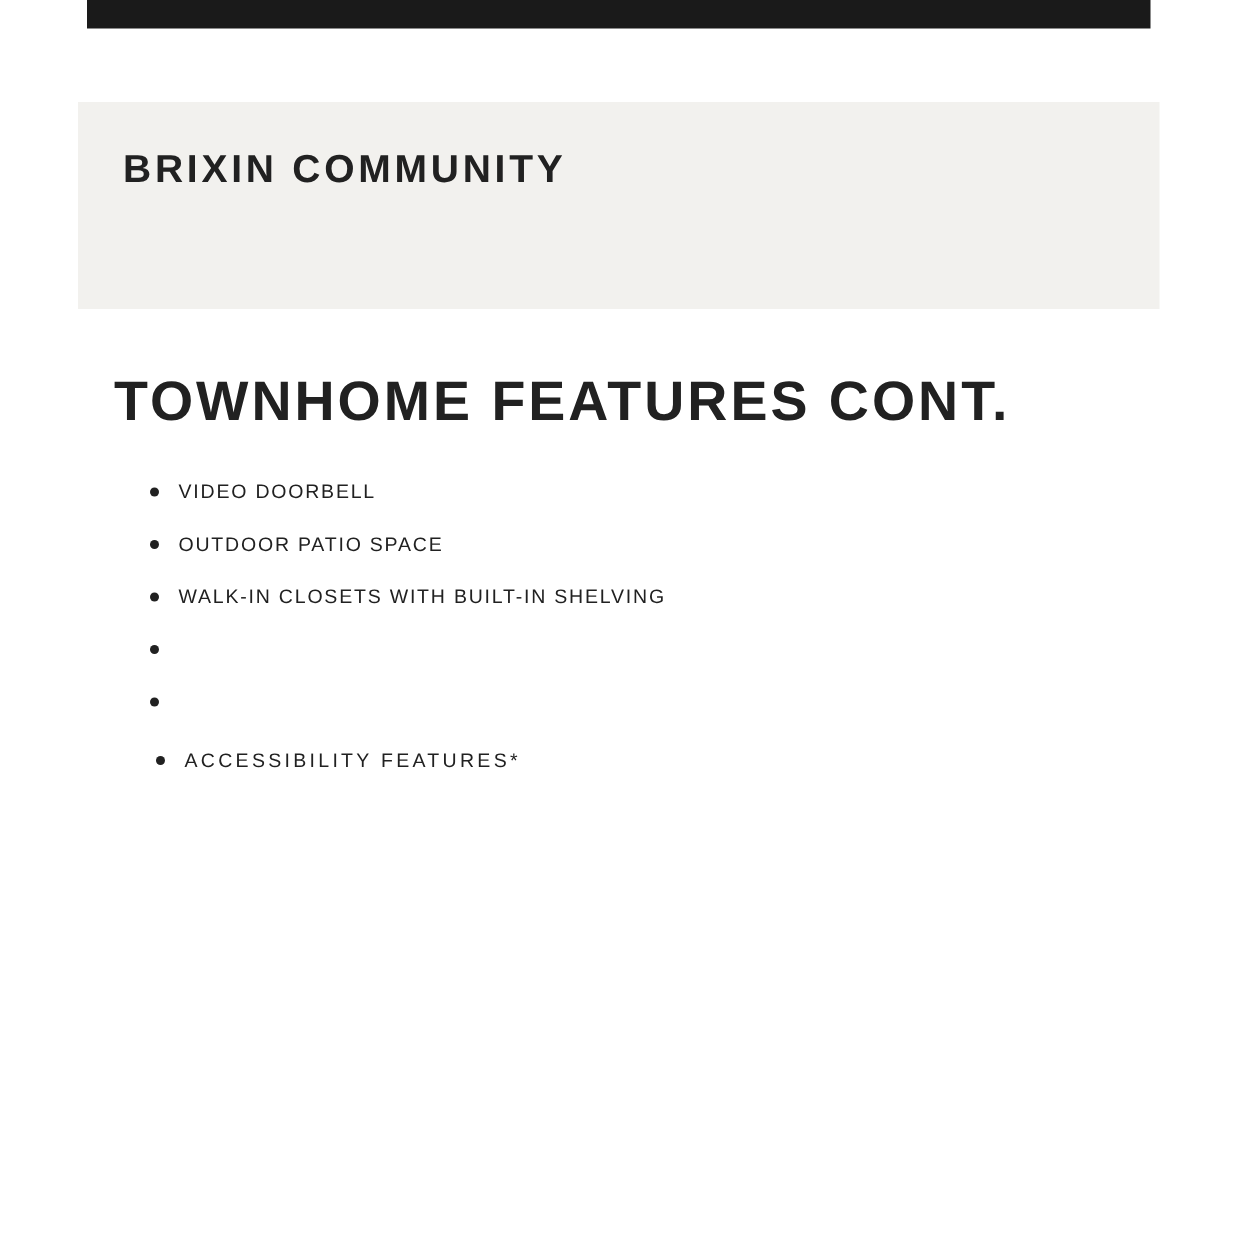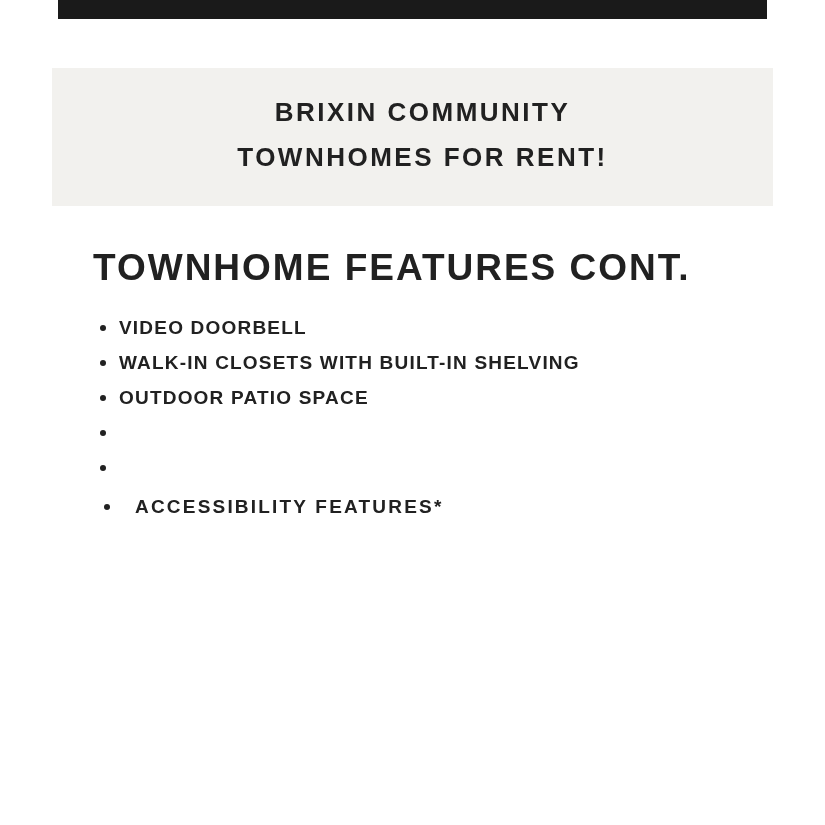--- a/index.html
+++ b/index.html
@@ -25,33 +25,32 @@
   }
   .header-box {
     position: absolute;
     left: 52px;
     top: 68px;
     width: 721px;
     height: 138px;
     box-sizing: border-box;
     padding: 22px 10px 0 30px;
     background: var(--header-bg, #f2f1ee);
-    text-align: center;
   }
   .header-line {
     font-size: 26px;
     font-weight: 700;
     letter-spacing: 2.5px;
     line-height: 45px;
     color: var(--text, #212121);
     white-space: nowrap;
   }
   .section-title {
     position: absolute;
-    left: 93px;
+    left: 76px;
     top: 249px;
     margin: 0;
     font-size: 37px;
     font-weight: 600;
     letter-spacing: 2px;
     line-height: 37px;
     color: var(--text, #262626);
     white-space: nowrap;
   }
   .features {
@@ -59,68 +58,66 @@
     left: 100px;
     top: 310px;
     margin: 0;
     padding: 0;
     list-style: none;
   }
   .feature {
     display: flex;
     align-items: center;
     height: 35px;
-    font-size: 19px;
-    font-weight: 700;
+    font-size: 13px;
+    font-weight: 400;
     letter-spacing: 1.2px;
     color: var(--text, #212121);
     white-space: nowrap;
     text-align: right;
   }
   .feature .dot {
     flex: 0 0 auto;
     width: 6px;
     height: 6px;
     margin-right: 13px;
     border-radius: 50%;
     background: var(--text, #212121);
   }
   .feature.last {
     margin-top: 4px;
     padding-left: 4px;
     letter-spacing: 2.2px;
-    gap: 12px;
   }
 </style>
 </head>
 <body>
 
 <div class="page">
 
   <div class="top-bar"></div>
 
   <div class="header-box">
     <div class="header-line">BRIXIN COMMUNITY</div>
-    <div class="header-line">TOWNHOMES FOR RENT!</div>
   </div>
 
   <h1 class="section-title">TOWNHOME FEATURES CONT.</h1>
 
   <ul class="features">
     <li class="feature">
       <span class="dot"></span>
       <span>VIDEO DOORBELL</span>
     </li>
     <li class="feature">
       <span class="dot"></span>
-      <span>WALK-IN CLOSETS WITH BUILT-IN SHELVING</span>
+      <span>OUTDOOR PATIO SPACE</span>
     </li>
     <li class="feature">
       <span class="dot"></span>
-      <span>OUTDOOR PATIO SPACE</span>
+      <span>WALK-IN CLOSETS WITH BUILT-IN SHELVING</span>
     </li>
     <li class="feature">
       <span class="dot"></span>
     </li>
     <li class="feature">
       <span class="dot"></span>
     </li>
     <li class="feature last">
       <span class="dot"></span>
       <span>ACCESSIBILITY FEATURES*</span>

